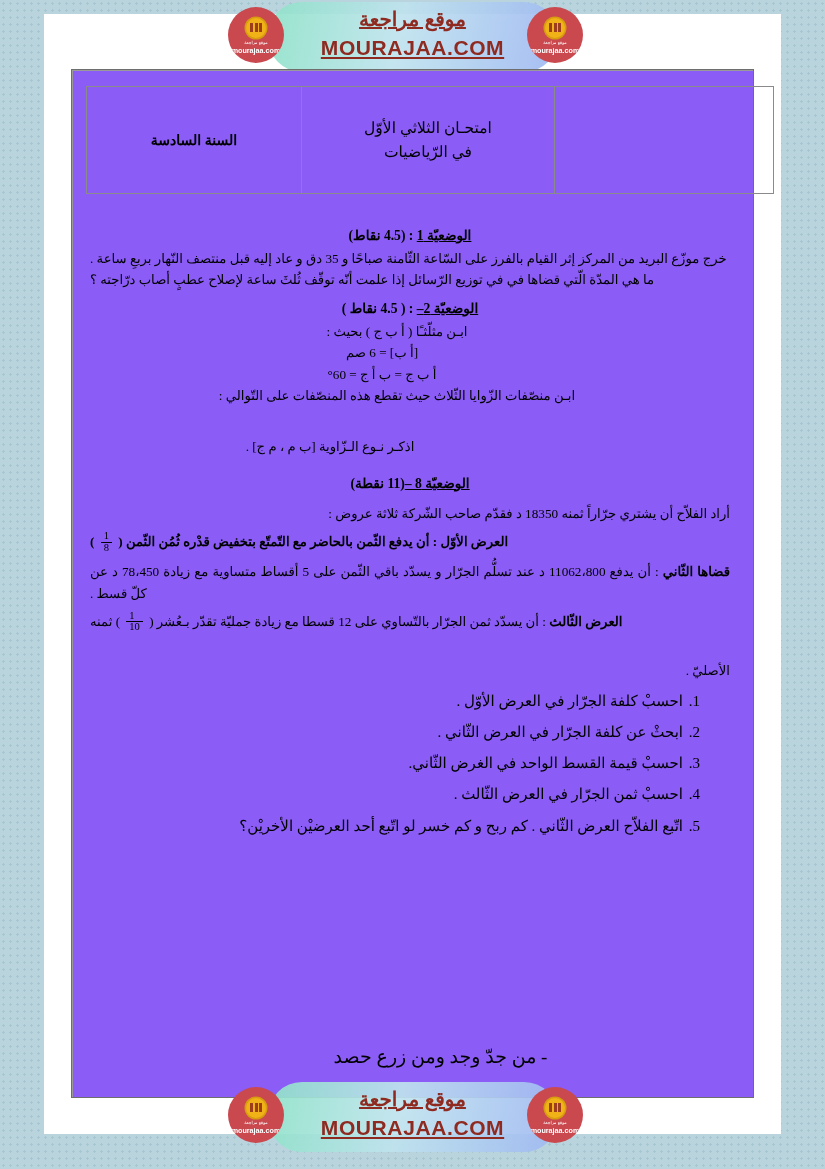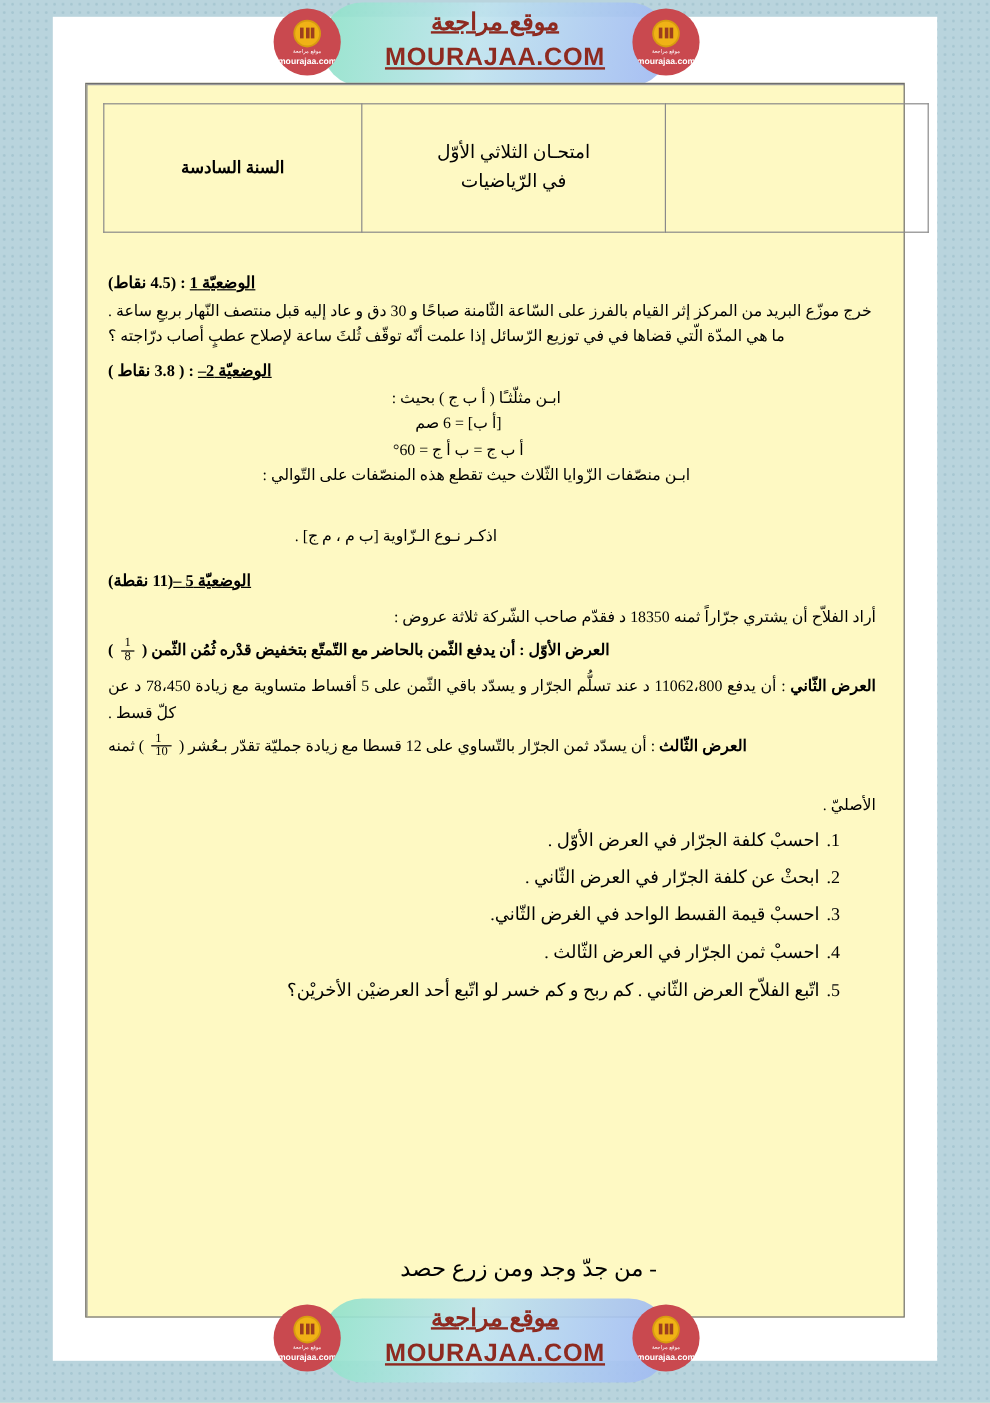--- a/index.html
+++ b/index.html
@@ -30,21 +30,21 @@
 
   
   .doc-frame {
     position: absolute;
     left: 71px;
     top: 69px;
     width: 683px;
     height: 1029px;
     border: 1px solid #6e6e6e;
     box-shadow: 1px 1px 0 #9a9a9a inset;
-    background: #fef9c3;
+    background: #8b5cf6;
     box-sizing: border-box;
   }
 
   
   .header-table {
     position: absolute;
     left: 14px;
     top: 16px;
     width: 648px;
     border-collapse: collapse;
@@ -82,21 +82,21 @@
     width: 640px;
     color: #000;
     font-size: 13.2px;
     line-height: 1.62;
     text-align: justify;
   }
 
   .sit-head {
     font-weight: bold;
     font-size: 13.6px;
-    text-align: left;
+    text-align: center;
     margin: 0 0 1px 0;
     direction: rtl;
   }
   .sit-head .u {
     text-decoration: underline;
   }
 
   p.para {
     margin: 0;
     text-align: justify;
@@ -318,48 +318,48 @@
         <div>في الرّياضيات</div>
       </td>
       <td class="cell-year">السنة السادسة</td>
     </tr>
   </tbody>
     </table>
 
   <div class="content">
 
     <div class="sit-head"><span class="u">الوضعيّة 1</span><span> : (4.5 نقاط)</span></div>
-    <p class="para j">خرج موزّع البريد من المركز إثر القيام بالفرز على السّاعة الثّامنة صباحًا و 30 دق و عاد إليه قبل منتصف النّهار بربعِ ساعة .</p>
+    <p class="para j">خرج موزّع البريد من المركز إثر القيام بالفرز على السّاعة الثّامنة صباحًا و 35 دق و عاد إليه قبل منتصف النّهار بربعِ ساعة .</p>
     <p class="para j">ما هي المدّة الّتي قضاها في في توزيع الرّسائل إذا علمت أنّه توقّف ثُلثَ ساعة لإصلاح عطبٍ أصاب درّاجته ؟</p>
 
     <div class="sp-sm"></div>
 
-    <div class="sit-head"><span class="u">الوضعيّة  2–</span><span> : ( 3.8 نقاط )</span></div>
+    <div class="sit-head"><span class="u">الوضعيّة  2–</span><span> : ( 4.5 نقاط )</span></div>
     <p class="geo-line">ابـن مثلّثـًا ( أ ب ج ) بحيث :</p>
     <p class="geo-line ind2">[أ ب] = 6 صم</p>
     <p class="geo-line ind2">أ ب ج = ب أ ج = 60°</p>
     <p class="geo-line">ابـن منصّفات الزّوايا الثّلاث حيث تقطع هذه المنصّفات على التّوالي :</p>
 
     <div class="sp-md"></div>
 
     <p class="angle-line">اذكـر نـوع الـزّاوية  [ب م ، م ج]  .</p>
 
-    <div class="sit-head"><span class="u">الوضعيّة  5 –</span><span>(11 نقطة)</span></div>
+    <div class="sit-head"><span class="u">الوضعيّة  8 –</span><span>(11 نقطة)</span></div>
 
     <div class="sp-sm"></div>
 
     <p class="para">أراد الفلاّح أن يشتري جرّاراً ثمنه 18350 د فقدّم صاحب الشّركة ثلاثة عروض :</p>
 
     <div class="sp-sm"></div>
 
     <p class="para j"><span class="bold">العرض الأوّل</span><span class="bold"> : أن يدفع الثّمن بالحاضر مع التّمتّع بتخفيض قدْره ثُمُن الثّمن  ( </span><span class="frac"><span class="num">1</span><span class="den">8</span></span><span class="bold"> )</span></p>
 
     <div class="sp-sm"></div>
 
-    <p class="para j"><span class="bold">العرض الثّاني</span><span> : أن يدفع 11062،800 د عند تسلُّم الجرّار و يسدّد باقي الثّمن على 5 أقساط متساوية مع زيادة 78،450 د عن كلّ قسط .</span></p>
+    <p class="para j"><span class="bold">قضاها الثّاني</span><span> : أن يدفع 11062،800 د عند تسلُّم الجرّار و يسدّد باقي الثّمن على 5 أقساط متساوية مع زيادة 78،450 د عن كلّ قسط .</span></p>
 
     <div class="sp-sm"></div>
 
     <p class="para j"><span class="bold">العرض الثّالث</span><span> : أن يسدّد ثمن الجرّار بالتّساوي على  12  قسطا مع زيادة جمليّة تقدّر بـعُشر  ( </span><span class="frac"><span class="num">1</span><span class="den">10</span></span><span> ) ثمنه</span></p>
 
     <div class="sp-lg"></div>
 
     <p class="right">الأصليّ .</p>
 
     <div class="sp-sm"></div>

